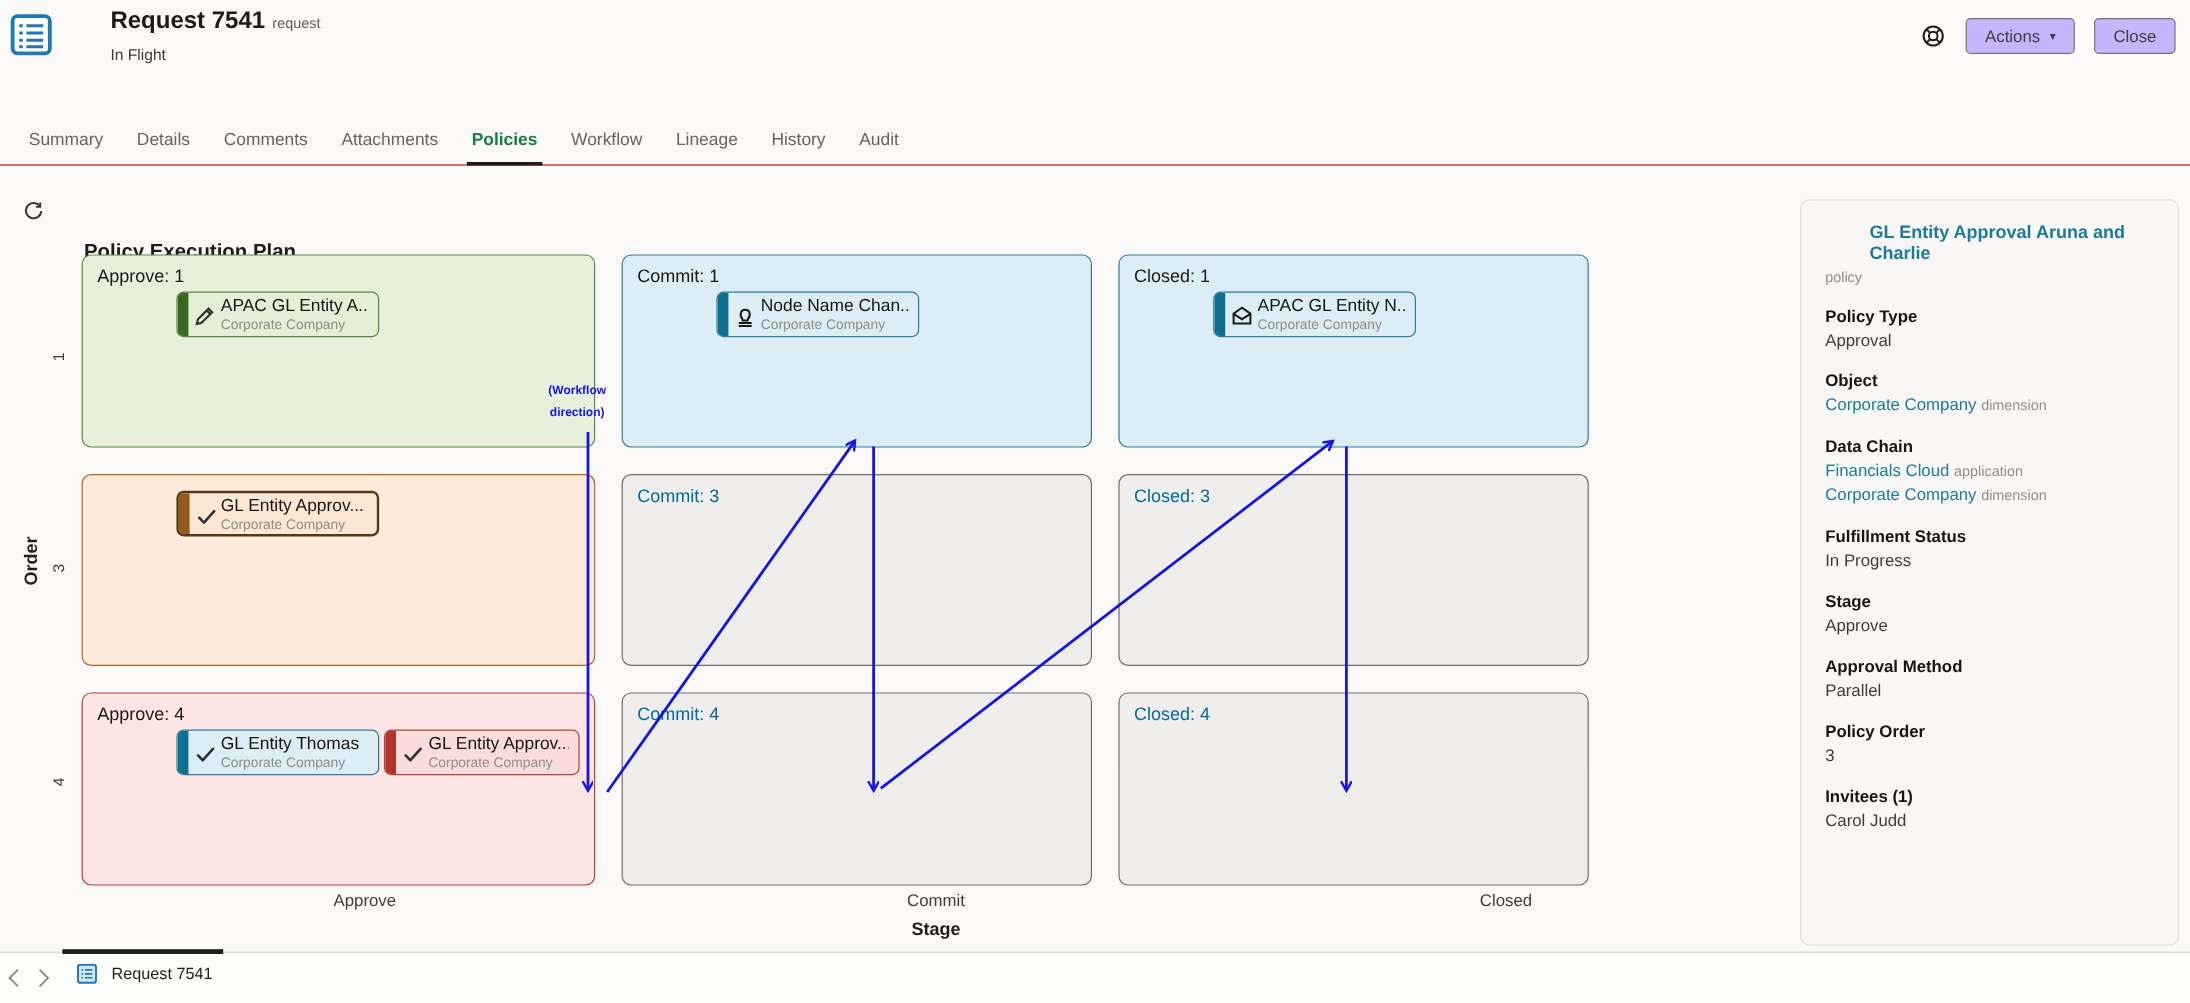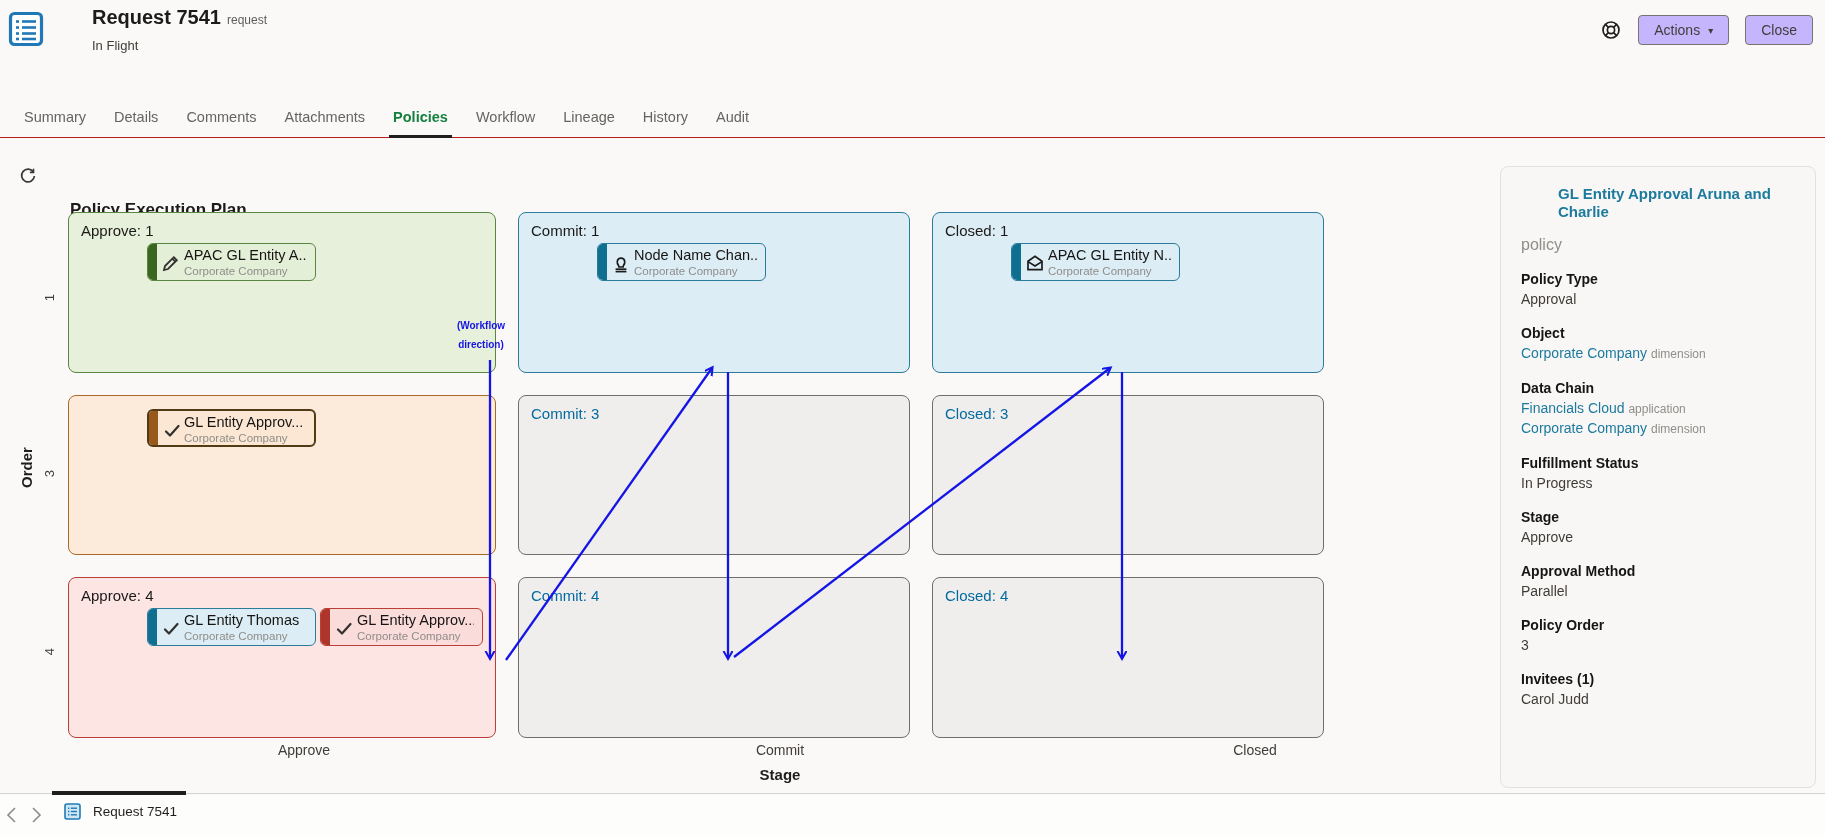--- a/index.html
+++ b/index.html
@@ -72,21 +72,21 @@
     position:absolute;left:426px;top:316px;width:110px;text-align:center;
     font-size:10px;font-weight:bold;color:#1414e6;line-height:19px;
   }
   .arrows{position:absolute;left:0;top:0;width:1825px;height:836px;pointer-events:none;}
   
   .panel{
     position:absolute;left:1500px;top:166px;width:316px;height:622px;box-sizing:border-box;
     background:#f8f7f5;border:1px solid #e3e1df;border-radius:8px;padding:18px 20px;
   }
   .panel-title{font-size:15px;font-weight:bold;color:#1c7a9e;line-height:18px;margin-left:37px;}
-  .panel-sub{font-size:16px;color:#8f8d8a;margin-top:15px;}
+  .panel-sub{font-size:12px;color:#8f8d8a;margin-top:3px;}
   .field{margin-top:17px;}
   .field-label{font-size:14px;font-weight:bold;color:#161513;}
   .field-value{font-size:14px;color:#403d39;margin-top:3px;line-height:18px;}
   .link{color:#1c7a9e;cursor:pointer;}
   .qualifier{font-size:12px;color:#908e8b;}
   
   .footer-divider{position:absolute;left:0;top:793px;width:1825px;height:1px;background:#d7d5d2;}
   .footer-active-seg{position:absolute;left:52px;top:791px;width:134px;height:4px;background:#201e1c;}
   .bottom-bar{position:absolute;left:0;top:795px;width:1825px;height:41px;background:#fdfdfc;}
   .nav-btn{position:absolute;top:9px;width:18px;height:22px;cursor:pointer;}

